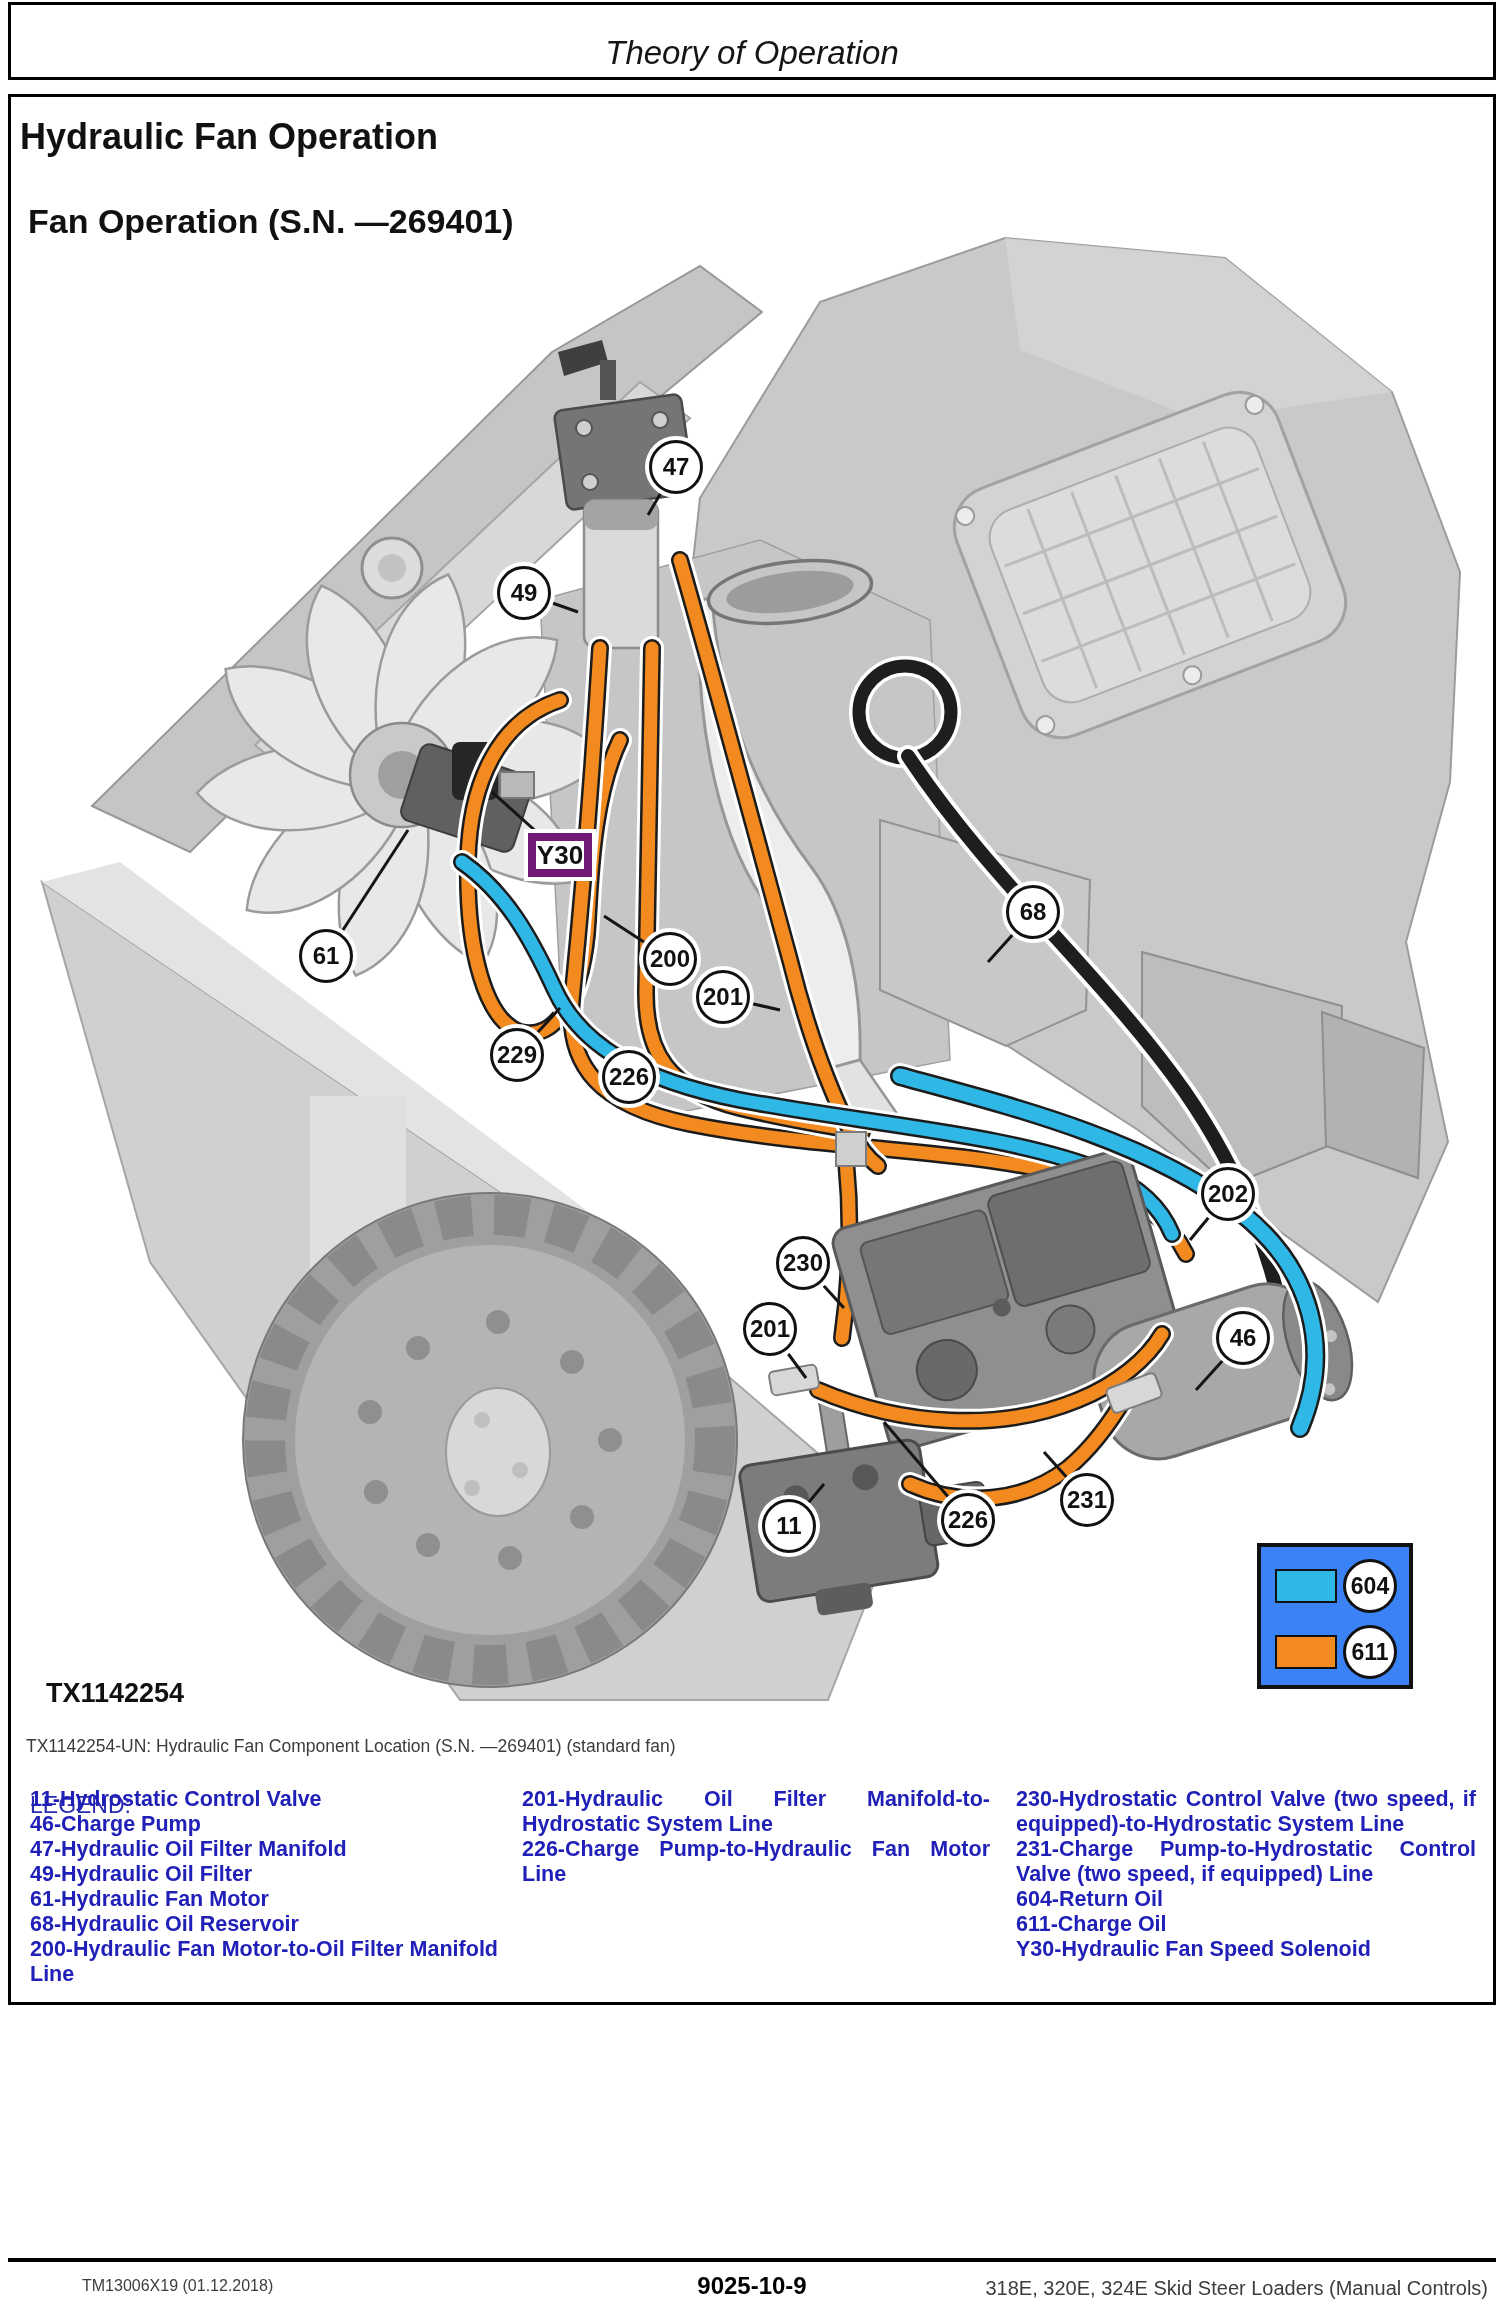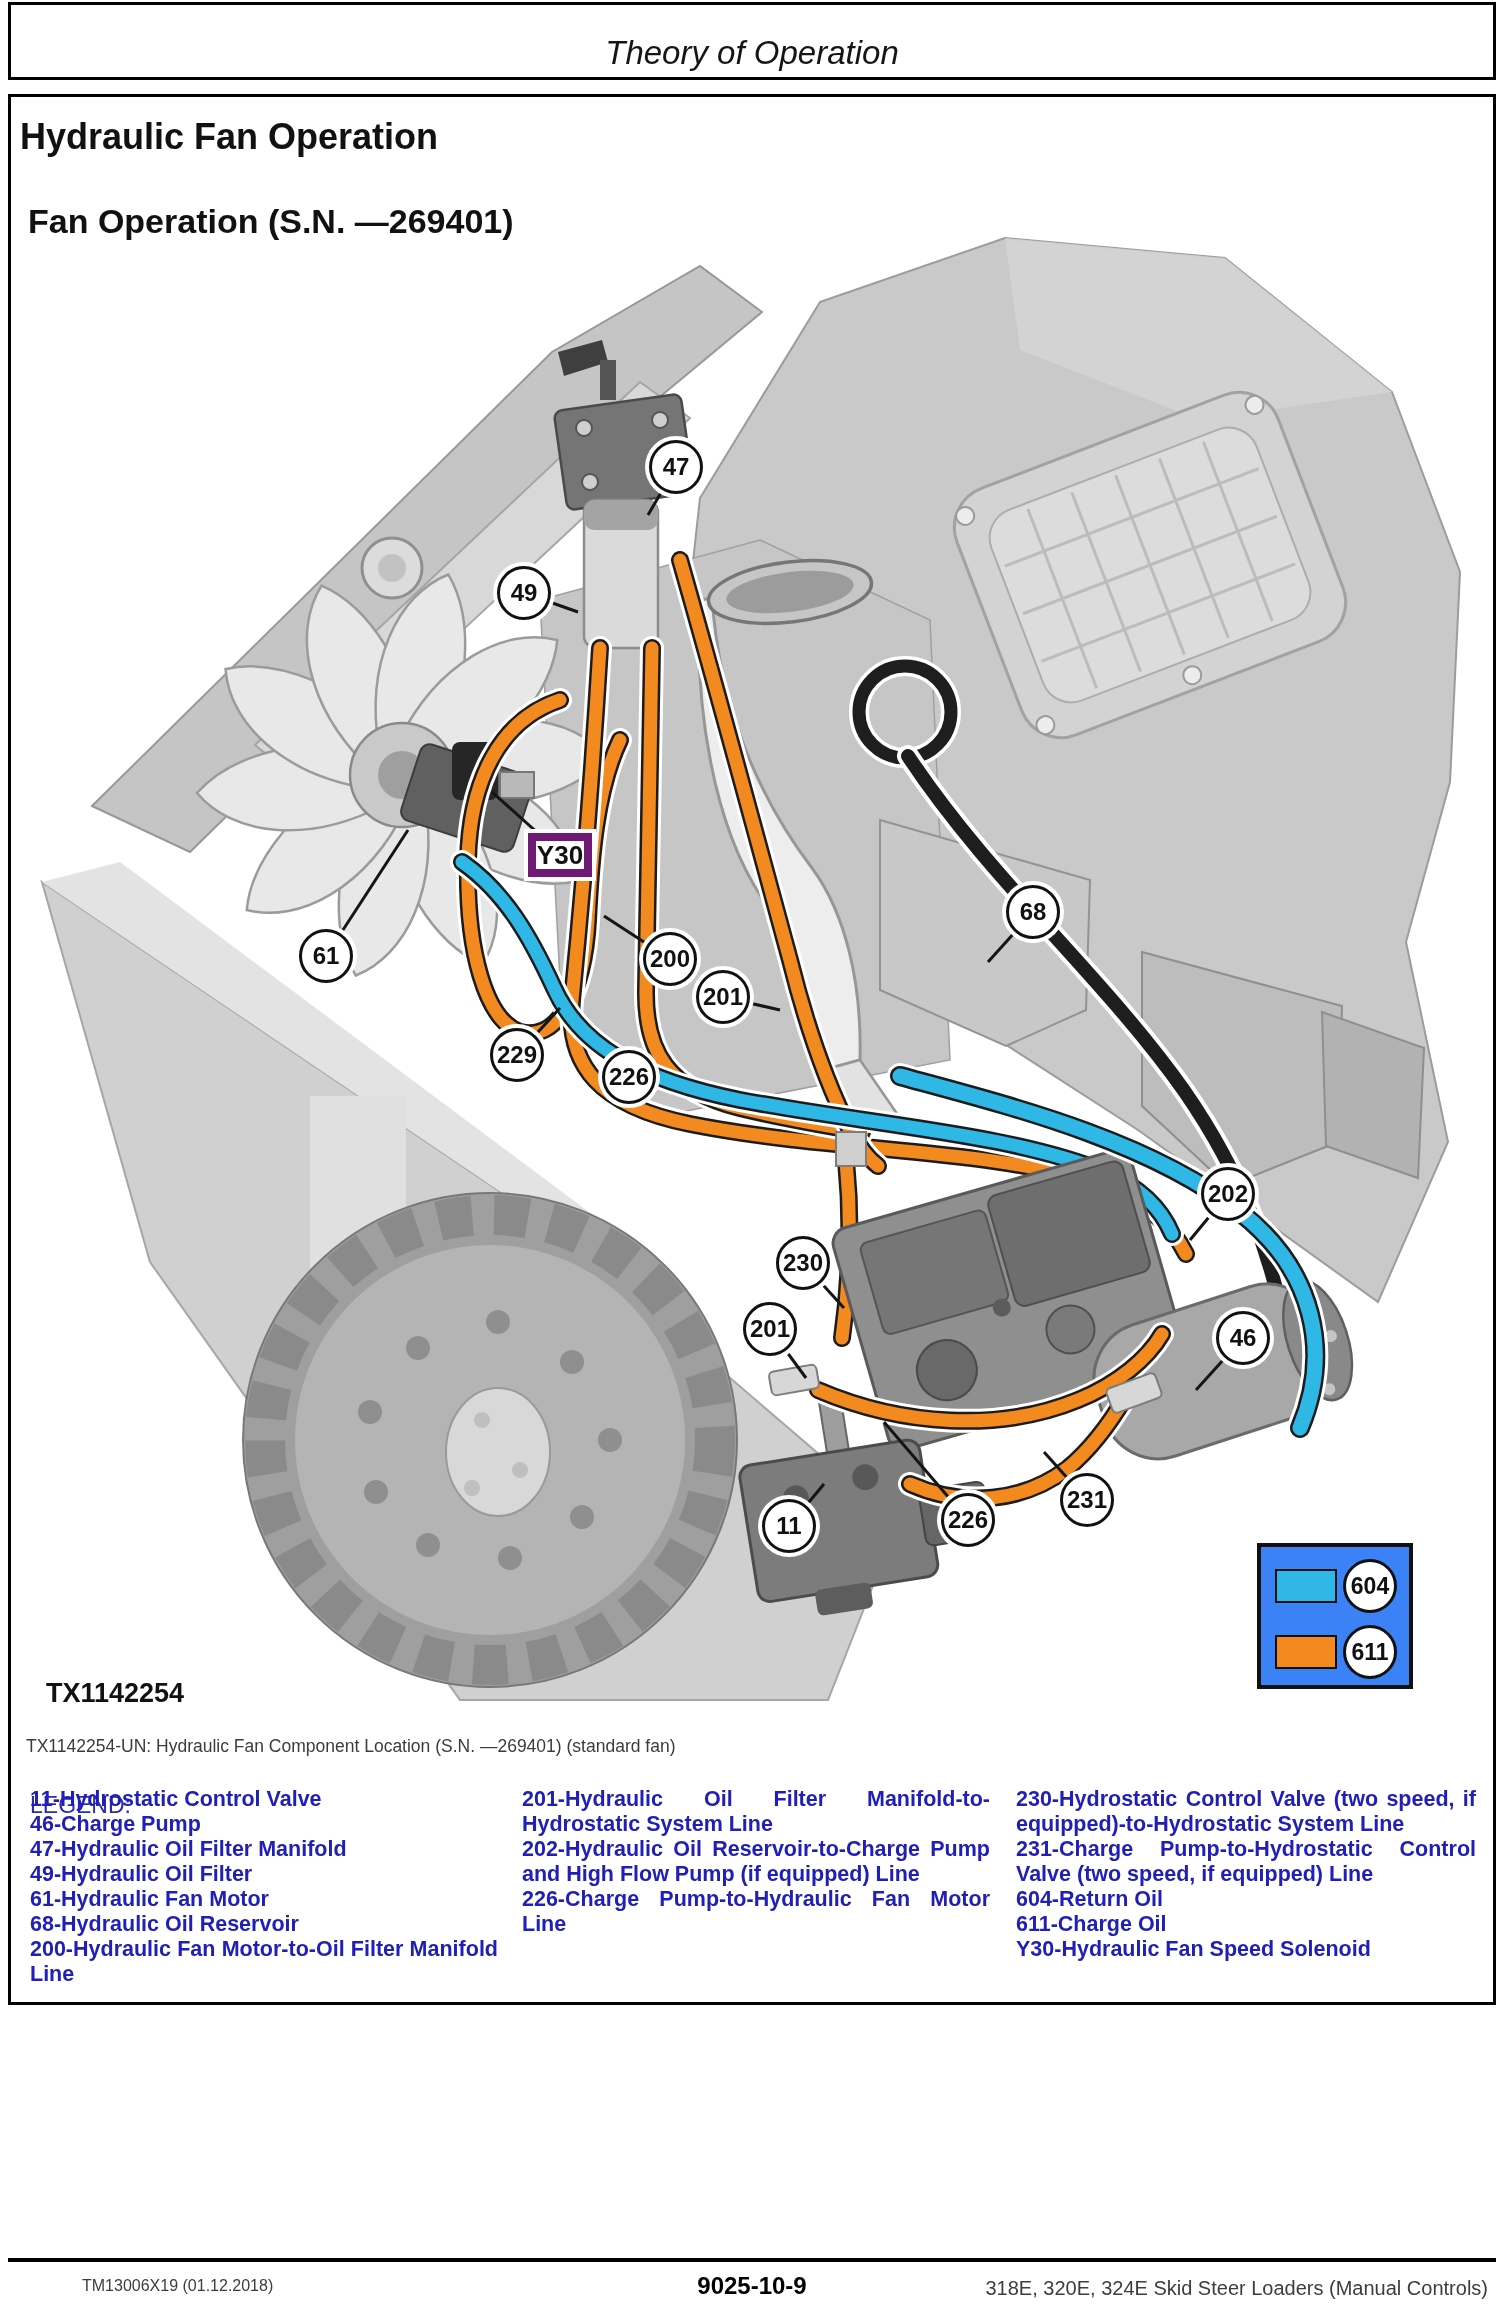--- a/index.html
+++ b/index.html
@@ -284,21 +284,20 @@
     <p>11-Hydrostatic Control Valve</p>
     <p>46-Charge Pump</p>
     <p>47-Hydraulic Oil Filter Manifold</p>
     <p>49-Hydraulic Oil Filter</p>
     <p>61-Hydraulic Fan Motor</p>
     <p>68-Hydraulic Oil Reservoir</p>
     <p>200-Hydraulic Fan Motor-to-Oil Filter Manifold Line</p>
   </div>
   <div class="legend-col" id="legend-col-2">
     <p>201-Hydraulic Oil Filter Manifold-to-Hydrostatic System Line</p>
-    <p>202-Hydraulic Oil Reservoir-to-Charge Pump and High Flow Pump (if equipped) Line</p>
     <p>226-Charge Pump-to-Hydraulic Fan Motor Line</p>
   </div>
   <div class="legend-col" id="legend-col-3">
     <p>230-Hydrostatic Control Valve (two speed, if equipped)-to-Hydrostatic System Line</p>
     <p>231-Charge Pump-to-Hydrostatic Control Valve (two speed, if equipped) Line</p>
     <p>604-Return Oil</p>
     <p>611-Charge Oil</p>
     <p>Y30-Hydraulic Fan Speed Solenoid</p>
   </div>
 

